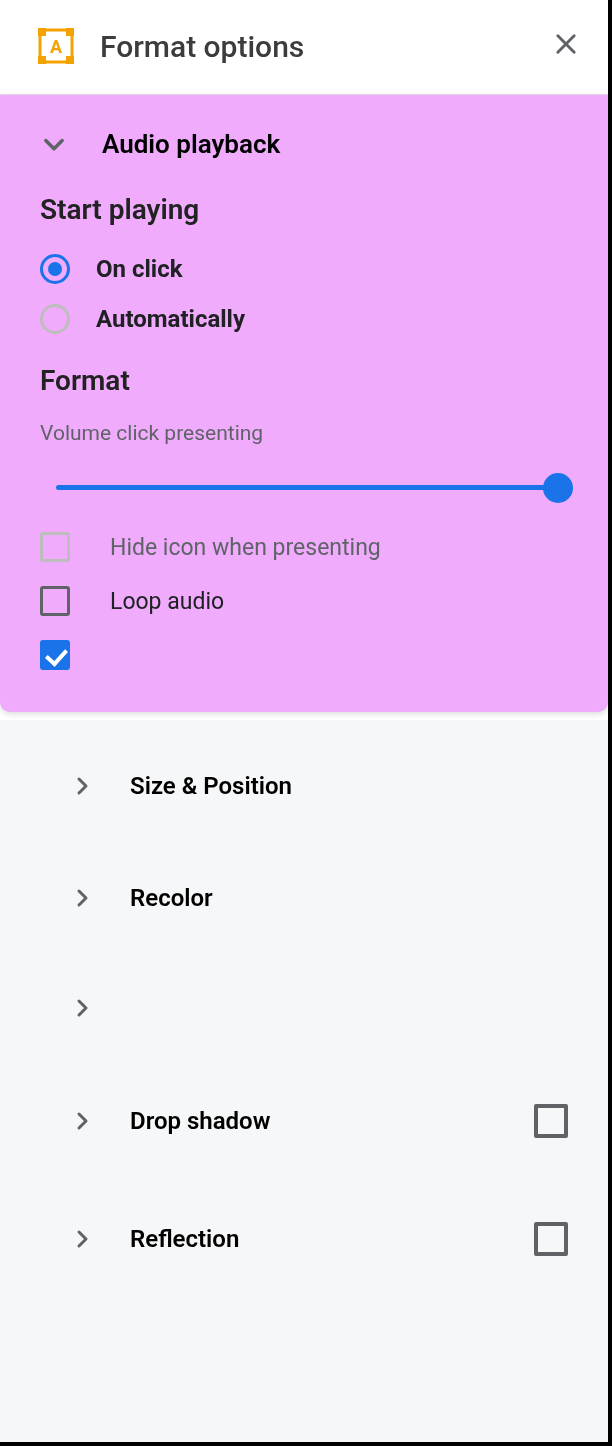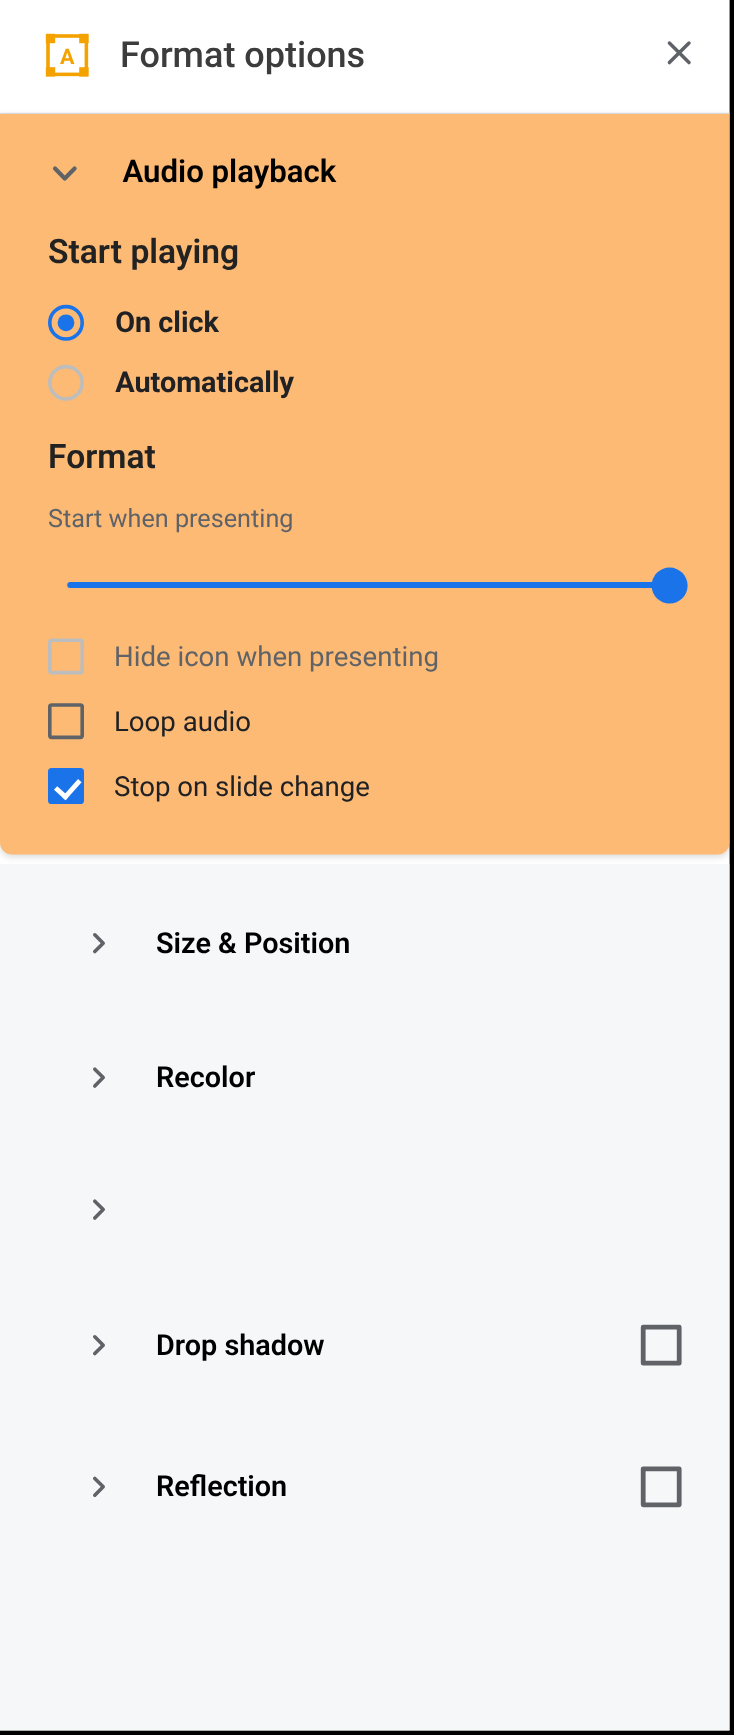--- a/index.html
+++ b/index.html
@@ -27,21 +27,21 @@
   .panel-title {
     font-size: 30px;
     font-weight: 500;
     flex: 1;
     color: #3c3c3c;
   }
   .close-btn { cursor: pointer; color:#5f6368; }
   .close-btn svg { width:28px; height:28px; }
 
   .expanded-card {
-    background: #fdba74;
+    background: #f0abfc;
     padding: 0 0 30px 0;
     box-shadow: 0 2px 6px rgba(0,0,0,0.15);
     border-radius: 0 0 10px 10px;
     margin-bottom: 8px;
   }
   .section-header {
     display: flex;
     align-items: center;
     padding: 34px 0 34px 40px;
     gap: 34px;
@@ -107,21 +107,21 @@
     width: 30px; height: 30px;
     background: #1a73e8;
     border-radius: 50%;
     transform: translateY(-50%);
     cursor: pointer;
   }
 
   .check-row {
     display: flex;
     align-items: center;
-    gap: 25px;
+    gap: 40px;
     padding: 12px 40px;
     cursor: pointer;
   }
   .checkbox {
     width: 30px; height: 30px;
     border: 3px solid #bdbdbd;
     border-radius: 3px;
     flex: 0 0 auto;
     position: relative;
   }
@@ -209,41 +209,40 @@
     <span class="radio-label">On click</span>
   </div>
 
   <div class="radio-row">
     <span class="radio"></span>
     <span class="radio-label">Automatically</span>
   </div>
 
   <div class="sub-label options">Format</div>
 
-  <div class="helper-text">Start when presenting</div>
+  <div class="helper-text">Volume click presenting</div>
 
   <div class="slider-wrap">
     <div class="slider">
       <div class="slider-thumb"></div>
     </div>
   </div>
 
   <div class="check-row">
     <span class="checkbox"></span>
     <span class="check-label muted">Hide icon when presenting</span>
   </div>
 
   <div class="check-row">
     <span class="checkbox dark"></span>
     <span class="check-label">Loop audio</span>
   </div>
 
   <div class="check-row">
     <span class="checkbox checked"></span>
-    <span class="check-label">Stop on slide change</span>
   </div>
 
 </div>
 
 <div class="collapsed-area">
 
   <div class="collapsed-row">
     <span class="chev">
       <svg viewBox="0 0 24 24" fill="none">
           <path d="M9 5 L16 12 L9 19" stroke="#5f6368" stroke-width="3" stroke-linecap="round" stroke-linejoin="round"></path>

